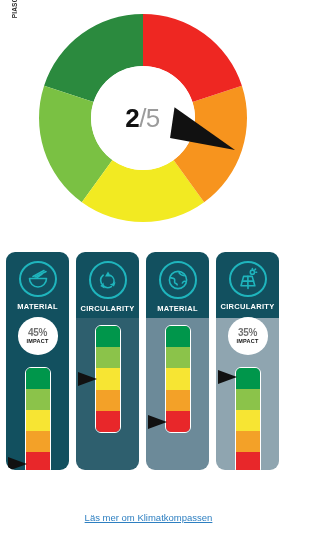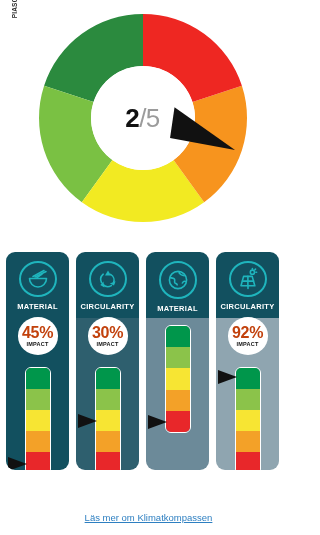--- a/index.html
+++ b/index.html
@@ -127,23 +127,23 @@
     height: 40px;
     border-radius: 50%;
     background: #ffffff;
     display: flex;
     flex-direction: column;
     align-items: center;
     justify-content: center;
     line-height: 1;
   }
   .impact-pct {
-    font-size: 16px;
-    font-weight: bold;
-    color: #c2410c;
+    font-size: 10px;
+    font-weight: bold;
+    color: #737373;
     letter-spacing: -0.3px;
   }
   .impact-word {
     font-size: 5.5px;
     font-weight: bold;
     color: #111111;
     letter-spacing: .2px;
     margin-top: 1px;
   }
 
@@ -253,24 +253,20 @@
           <svg width="24" height="24" viewBox="0 0 24 24" fill="none" stroke="#1fb5bd" stroke-width="1.6" stroke-linecap="round" stroke-linejoin="round">
             <path d="M12 3.6 l3 5 h-6 z" fill="#1fb5bd" stroke="none"></path>
             <path d="M14.6 7.4 a7 7 0 0 1 2.9 8.7"></path>
             <path d="M19.6 14.2 l-1.6 4.4 -4.2 -2.2 z" fill="#1fb5bd" stroke="none"></path>
             <path d="M15.4 18.6 a7 7 0 0 1 -8.6 -1.2"></path>
             <path d="M8.4 20.4 l-4.1 -2.3 3.1 -3.6 z" fill="#1fb5bd" stroke="none"></path>
             <path d="M5.5 15.6 a7 7 0 0 1 1.7 -8.4"></path>
           </svg>
         </div>
         <div class="card-title">CIRCULARITY</div>
-        <div class="impact-badge">
-          <div class="impact-pct">30%</div>
-          <div class="impact-word">IMPACT</div>
-        </div>
         <div class="scale-area">
           <div class="scale-bar">
             <div class="scale-seg" style="background: rgb(0, 150, 75);"></div>
             <div class="scale-seg" style="background: rgb(139, 195, 74);"></div>
             <div class="scale-seg" style="background: rgb(247, 229, 51);"></div>
             <div class="scale-seg" style="background: rgb(243, 161, 40);"></div>
             <div class="scale-seg" style="background: rgb(232, 39, 42);"></div>
           </div>
           <div class="pointer" style="top: 47px; left: 2px;"></div>
         </div>
@@ -312,21 +308,21 @@
             <line x1="19.9" y1="5.2" x2="20.6" y2="5.2"></line>
             <line x1="19" y1="2.6" x2="19.5" y2="2.1"></line>
             <path d="M7.6 9.4 h8.6 l2.6 9.4 h-13.8 z"></path>
             <line x1="6.4" y1="14.1" x2="17.6" y2="14.1"></line>
             <line x1="11.9" y1="9.4" x2="11.9" y2="18.8"></line>
             <line x1="12" y1="18.8" x2="12" y2="21.4"></line>
           </svg>
         </div>
         <div class="card-title">CIRCULARITY</div>
         <div class="impact-badge">
-          <div class="impact-pct">92%</div>
+          <div class="impact-pct">35%</div>
           <div class="impact-word">IMPACT</div>
         </div>
         <div class="scale-area">
           <div class="scale-bar">
             <div class="scale-seg" style="background: rgb(0, 150, 75);"></div>
             <div class="scale-seg" style="background: rgb(139, 195, 74);"></div>
             <div class="scale-seg" style="background: rgb(247, 229, 51);"></div>
             <div class="scale-seg" style="background: rgb(243, 161, 40);"></div>
             <div class="scale-seg" style="background: rgb(232, 39, 42);"></div>
           </div>

